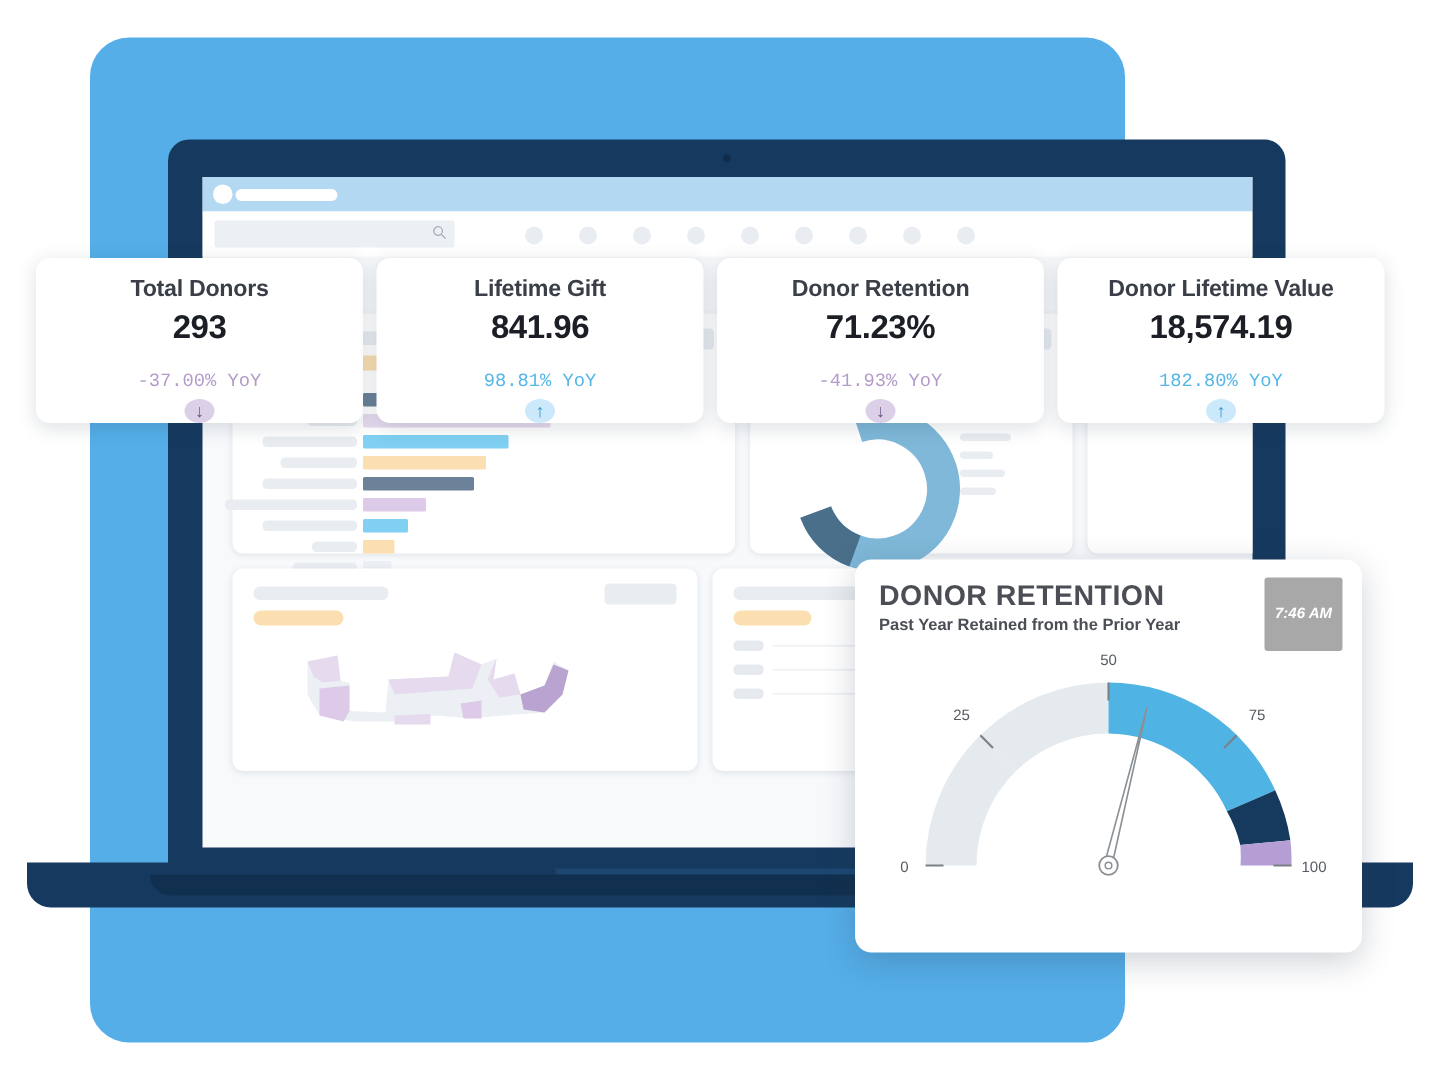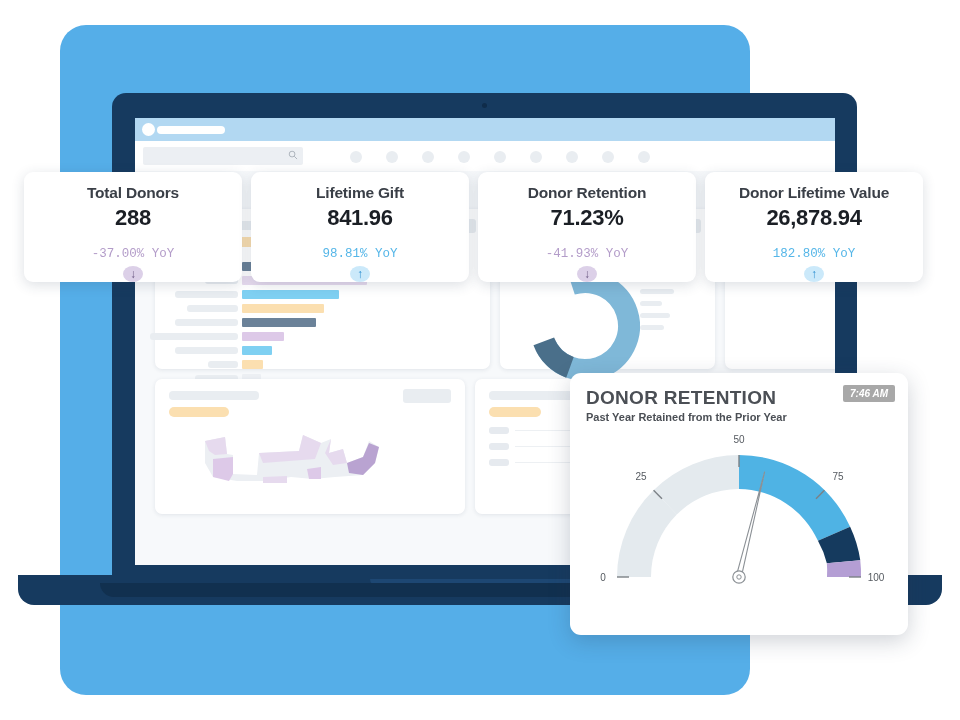--- a/index.html
+++ b/index.html
@@ -124,21 +124,21 @@
     box-shadow:0 6px 22px rgba(35,50,75,.22);
     box-sizing:border-box;padding:14px 16px;
   }
   .gauge-head{font-size:19px;font-weight:bold;color:#4b4f55;letter-spacing:.3px;}
   .gauge-sub{
     font-size:11px;font-weight:bold;color:#4b4f55;margin-top:2px;
   }
   .time-badge{
     position:absolute;right:13px;top:12px;background:#a8a8a8;color:#ffffff;
     font-size:10px;font-style:italic;font-weight:bold;
-    padding:3px 7px;border-radius:2px;
+    padding:19px 7px;border-radius:2px;
   }
   .gauge-wrap{position:absolute;left:0;top:52px;width:100%;height:205px;}
   .gauge-svg{display:block;margin:0 auto;}
   .g-tick-lbl{font-size:10px;fill:#555a60;font-family:"Liberation Sans",sans-serif;}
 </style>
 </head>
 <body>
 
 <div class="stage">
 
@@ -285,42 +285,42 @@
     </div>
   </div>
 
   <div class="laptop-base"></div>
   <div class="laptop-foot"></div>
 
   <div class="kpi-strip">
 
     <div class="kpi">
       <div class="kpi-title">Total Donors</div>
-      <div class="kpi-value">288</div>
+      <div class="kpi-value">293</div>
       <div class="kpi-delta down">-37.00% YoY</div>
       <div class="kpi-arrow down">↓</div>
     </div>
 
     <div class="kpi">
       <div class="kpi-title">Lifetime Gift</div>
       <div class="kpi-value">841.96</div>
       <div class="kpi-delta up">98.81% YoY</div>
       <div class="kpi-arrow up">↑</div>
     </div>
 
     <div class="kpi">
       <div class="kpi-title">Donor Retention</div>
       <div class="kpi-value">71.23%</div>
       <div class="kpi-delta down">-41.93% YoY</div>
       <div class="kpi-arrow down">↓</div>
     </div>
 
     <div class="kpi">
       <div class="kpi-title">Donor Lifetime Value</div>
-      <div class="kpi-value">26,878.94</div>
+      <div class="kpi-value">18,574.19</div>
       <div class="kpi-delta up">182.80% YoY</div>
       <div class="kpi-arrow up">↑</div>
     </div>
 
   </div>
 
   <div class="gauge-card">
     <div class="gauge-head">DONOR RETENTION</div>
     <div class="gauge-sub">Past Year Retained from the Prior Year</div>
     <div class="time-badge">7:46 AM</div>

